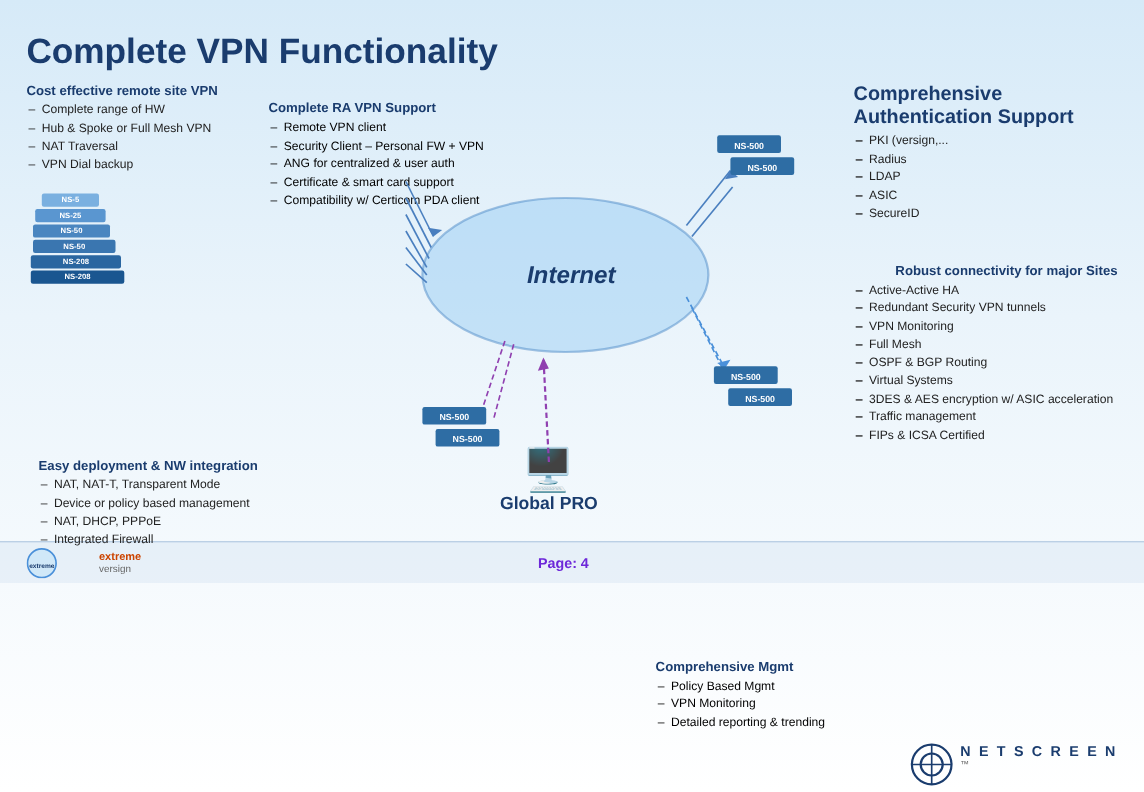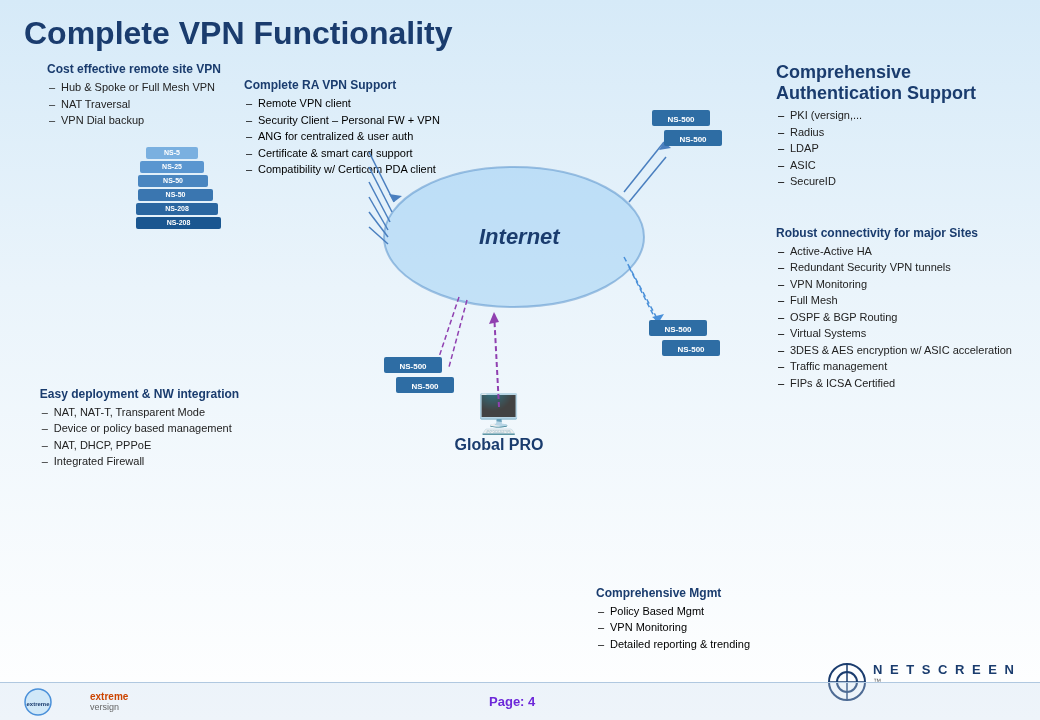--- a/index.html
+++ b/index.html
@@ -7,42 +7,41 @@
       width: 1040px;
       height: 720px;
       font-family: Arial, sans-serif;
       background: linear-gradient(180deg, #d6eaf8 0%, #eaf4fb 40%, #ffffff 100%);
       overflow: hidden;
       position: relative;
     }
 
     .page-container {
       width: 1040px;
-      height: 720px;
-      position: relative;
-      padding: 15px 24px 10px 24px;
+      height: 530px;
+      position: relative;
+      padding: 28px 24px 10px 24px;
     }
 
     .page-title {
       font-size: 32px;
       font-weight: bold;
       color: #1a3c6e;
       margin-bottom: 10px;
     }
 
     
     .left-col {
       width: 220px;
       flex-shrink: 0;
       display: flex;
       flex-direction: column;
       gap: 0px;
       position: relative;
       z-index: 2;
-      align-items: center;
     }
 
     .info-box {
       margin-bottom: 8px;
     }
 
     .info-box .box-title {
       font-weight: bold;
       font-size: 12px;
       color: #1a3c6e;
@@ -116,20 +115,21 @@
 
 <div class="page-container">
   <div class="page-title">Complete VPN Functionality</div>
 
   <div style="display:flex; width:100%; height:640px; position:relative;">
 
     <div class="left-col">
       <div class="info-box">
         <div class="box-title">Cost effective remote site VPN</div>
         <ul>
+          <li>Complete range of HW</li>
           <li>Hub &amp; Spoke or Full Mesh VPN</li>
           <li>NAT Traversal</li>
           <li>VPN Dial backup</li>
         </ul>
       </div>
 
       <div style="position:relative; height:120px; margin-top:10px; margin-left:4px;">
         <div style="position:absolute;top:0;left:10px;width:52px;height:12px;background:#7ab0e0;border-radius:2px;display:flex;align-items:center;justify-content:center;font-size:7px;color:white;font-weight:bold;">NS-5</div>
         <div style="position:absolute;top:14px;left:4px;width:64px;height:12px;background:#5a96d0;border-radius:2px;display:flex;align-items:center;justify-content:center;font-size:7px;color:white;font-weight:bold;">NS-25</div>
         <div style="position:absolute;top:28px;left:2px;width:70px;height:12px;background:#4a86c0;border-radius:2px;display:flex;align-items:center;justify-content:center;font-size:7px;color:white;font-weight:bold;">NS-50</div>
@@ -230,21 +230,21 @@
           <li style="font-size:11px;padding-left:14px;position:relative;line-height:1.5;"><span style="position:absolute;left:2px;">–</span><span>Radius</span></li>
           <li style="font-size:11px;padding-left:14px;position:relative;line-height:1.5;"><span style="position:absolute;left:2px;">–</span><span>LDAP</span></li>
           <li style="font-size:11px;padding-left:14px;position:relative;line-height:1.5;"><span style="position:absolute;left:2px;">–</span><span>ASIC</span></li>
           <li style="font-size:11px;padding-left:14px;position:relative;line-height:1.5;"><span style="position:absolute;left:2px;">–</span><span>SecureID</span></li>
         </ul>
       </div>
 
       <div style="height:20px;"></div>
 
       <div class="info-box">
-        <div class="box-title" style="font-size:12px;font-weight:bold;color:#1a3c6e;margin-bottom:3px;">Robust connectivity for major Sites</div>
+        <div class="box-title" style="font-size:12px;font-weight:bold;color:#1a3c6e;margin-bottom:3px;text-align:right;">Robust connectivity for major Sites</div>
         <ul style="list-style:none;padding:0;">
           <li style="font-size:11px;padding-left:14px;position:relative;line-height:1.5;"><span style="position:absolute;left:2px;">–</span><span>Active-Active HA</span></li>
           <li style="font-size:11px;padding-left:14px;position:relative;line-height:1.5;"><span style="position:absolute;left:2px;">–</span><span>Redundant Security VPN tunnels</span></li>
           <li style="font-size:11px;padding-left:14px;position:relative;line-height:1.5;"><span style="position:absolute;left:2px;">–</span><span>VPN Monitoring</span></li>
           <li style="font-size:11px;padding-left:14px;position:relative;line-height:1.5;"><span style="position:absolute;left:2px;">–</span><span>Full Mesh</span></li>
           <li style="font-size:11px;padding-left:14px;position:relative;line-height:1.5;"><span style="position:absolute;left:2px;">–</span><span>OSPF &amp; BGP Routing</span></li>
           <li style="font-size:11px;padding-left:14px;position:relative;line-height:1.5;"><span style="position:absolute;left:2px;">–</span><span>Virtual Systems</span></li>
           <li style="font-size:11px;padding-left:14px;position:relative;line-height:1.5;"><span style="position:absolute;left:2px;">–</span><span>3DES &amp; AES encryption w/ ASIC acceleration</span></li>
           <li style="font-size:11px;padding-left:14px;position:relative;line-height:1.5;"><span style="position:absolute;left:2px;">–</span><span>Traffic management</span></li>
           <li style="font-size:11px;padding-left:14px;position:relative;line-height:1.5;"><span style="position:absolute;left:2px;">–</span><span>FIPs &amp; ICSA Certified</span></li>

